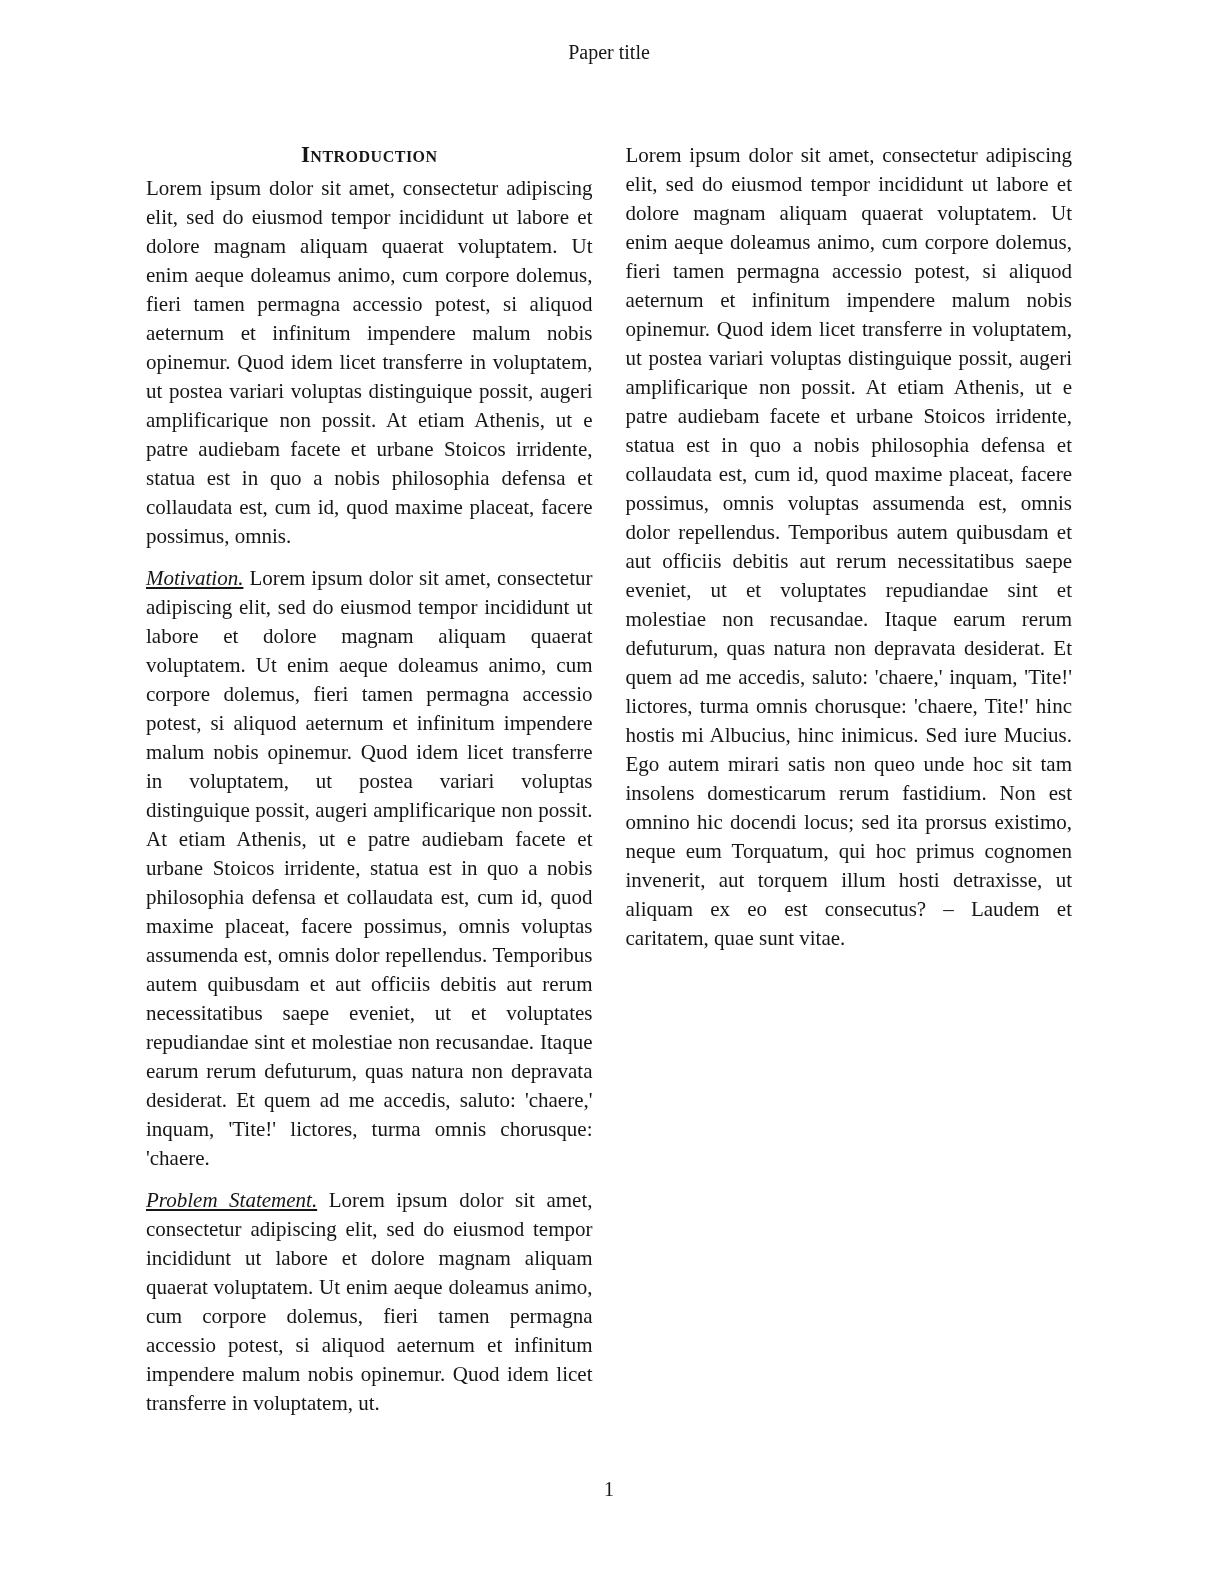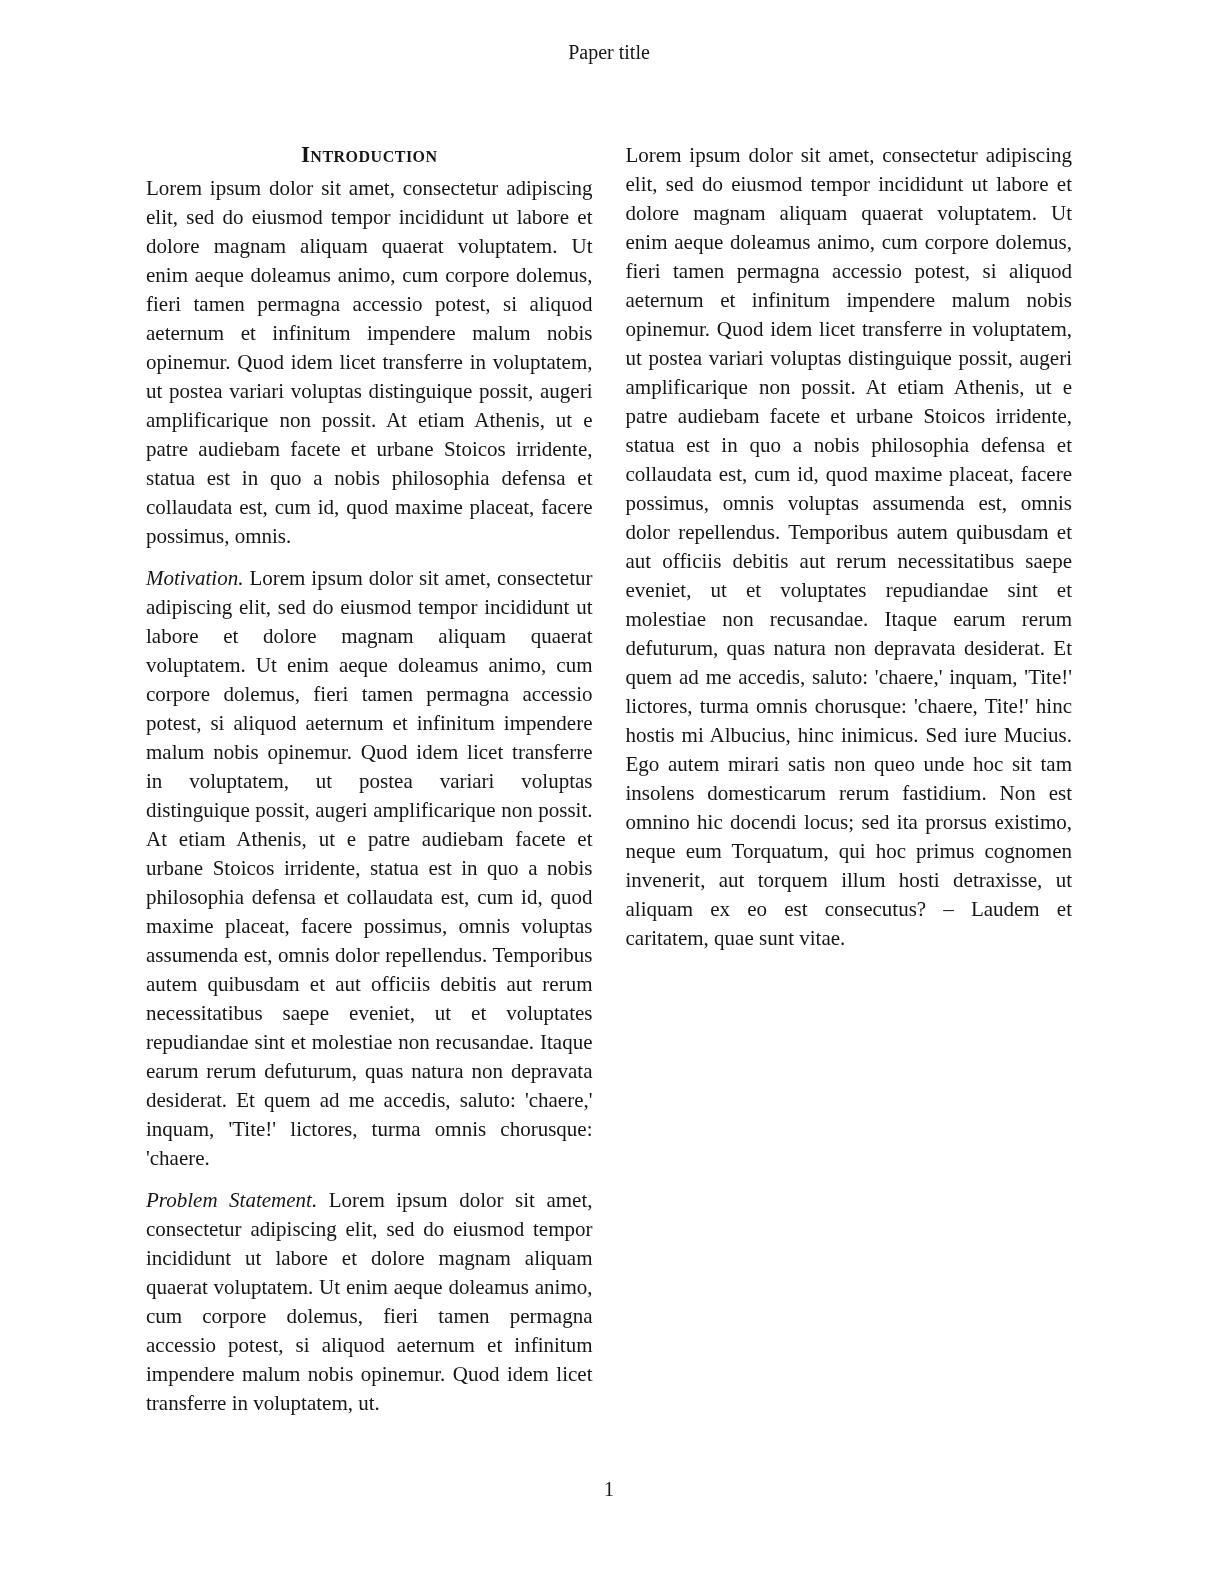--- a/index.html
+++ b/index.html
@@ -50,20 +50,21 @@
     margin: 0 0 13px 0;
     font-size: 21px;
     line-height: 29px;
     text-align: justify;
     hyphens: auto;
     -webkit-hyphens: auto;
   }
   .para:last-child { margin-bottom: 0; }
   .lead {
     font-style: italic;
+    text-decoration: underline;
   }
   .lead:empty { display: none; }
   .page-footer {
     position: absolute;
     top: 1477px;
     left: 146px;
     width: 926px;
     text-align: center;
     font-size: 20px;
     line-height: 24px;

